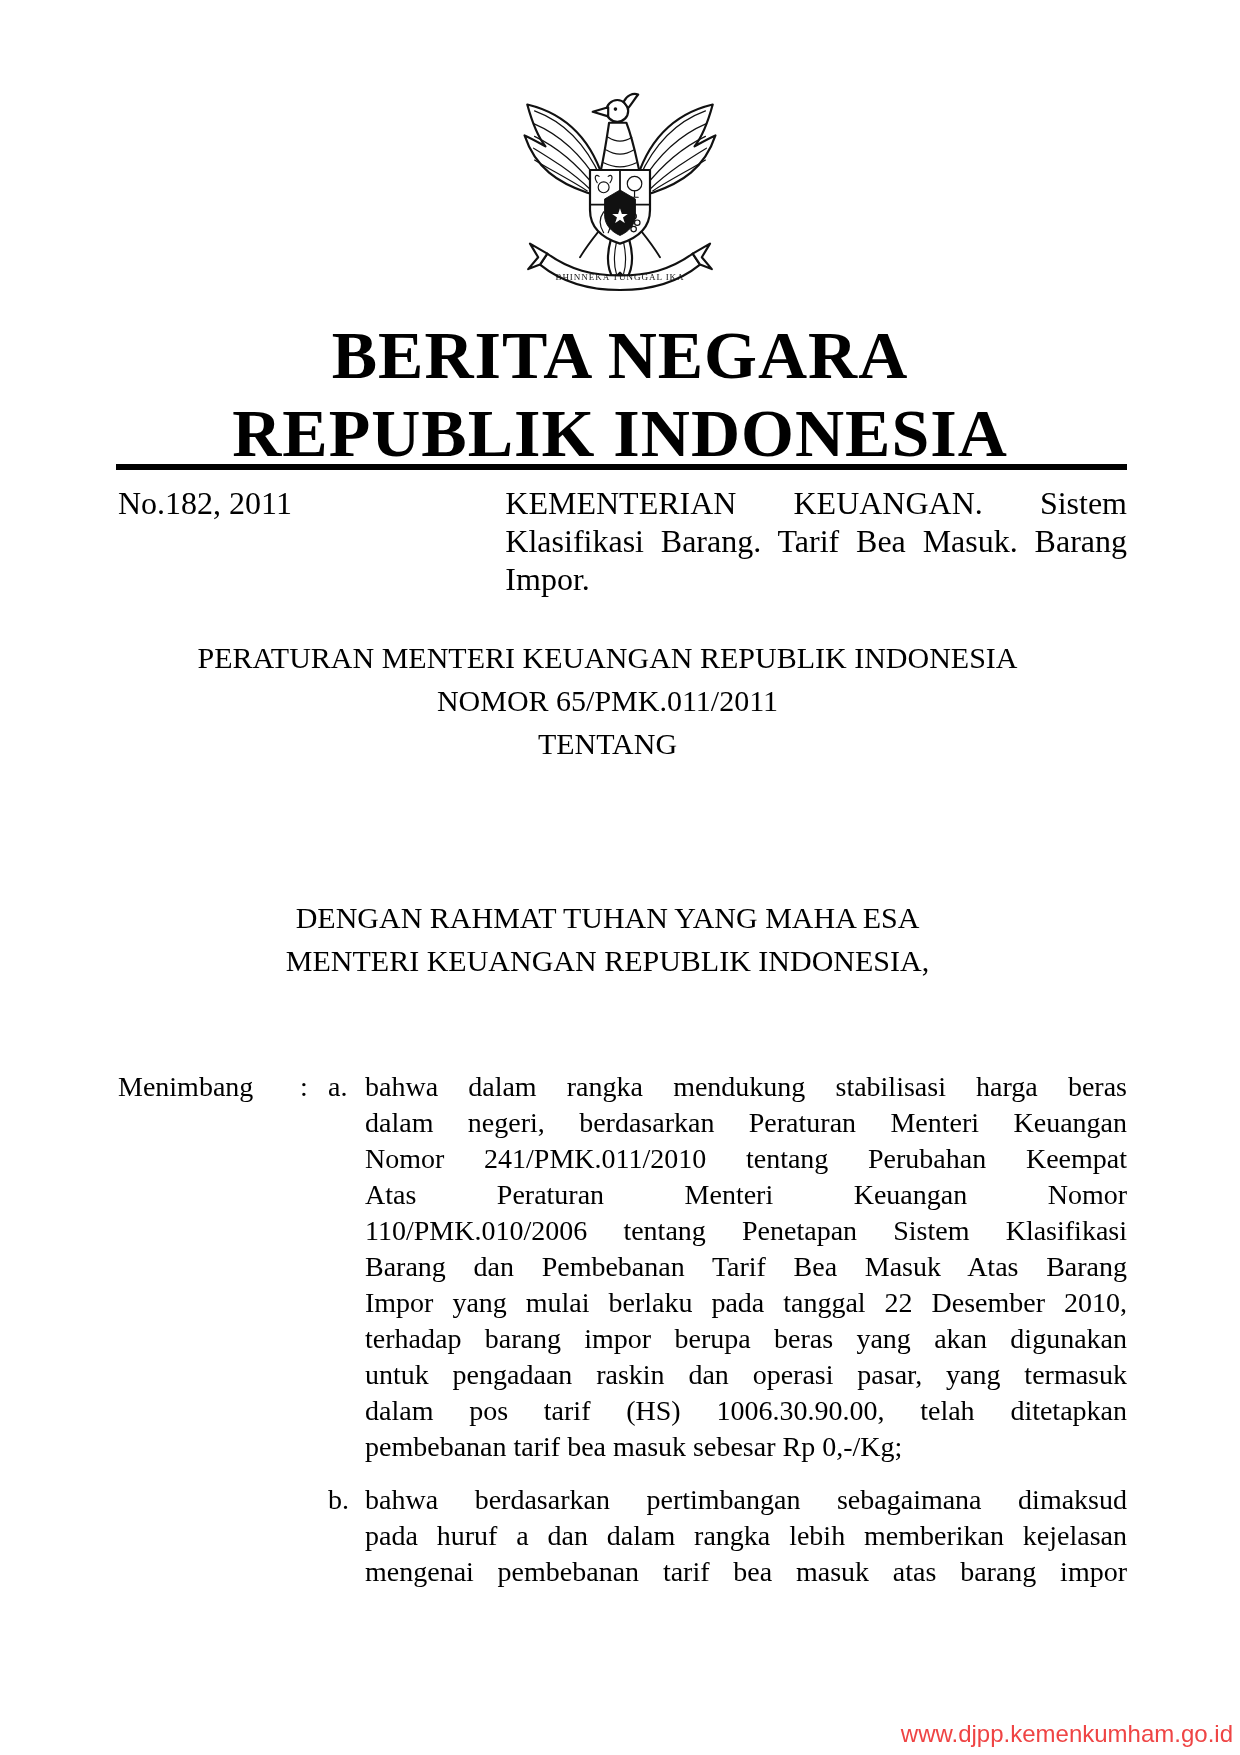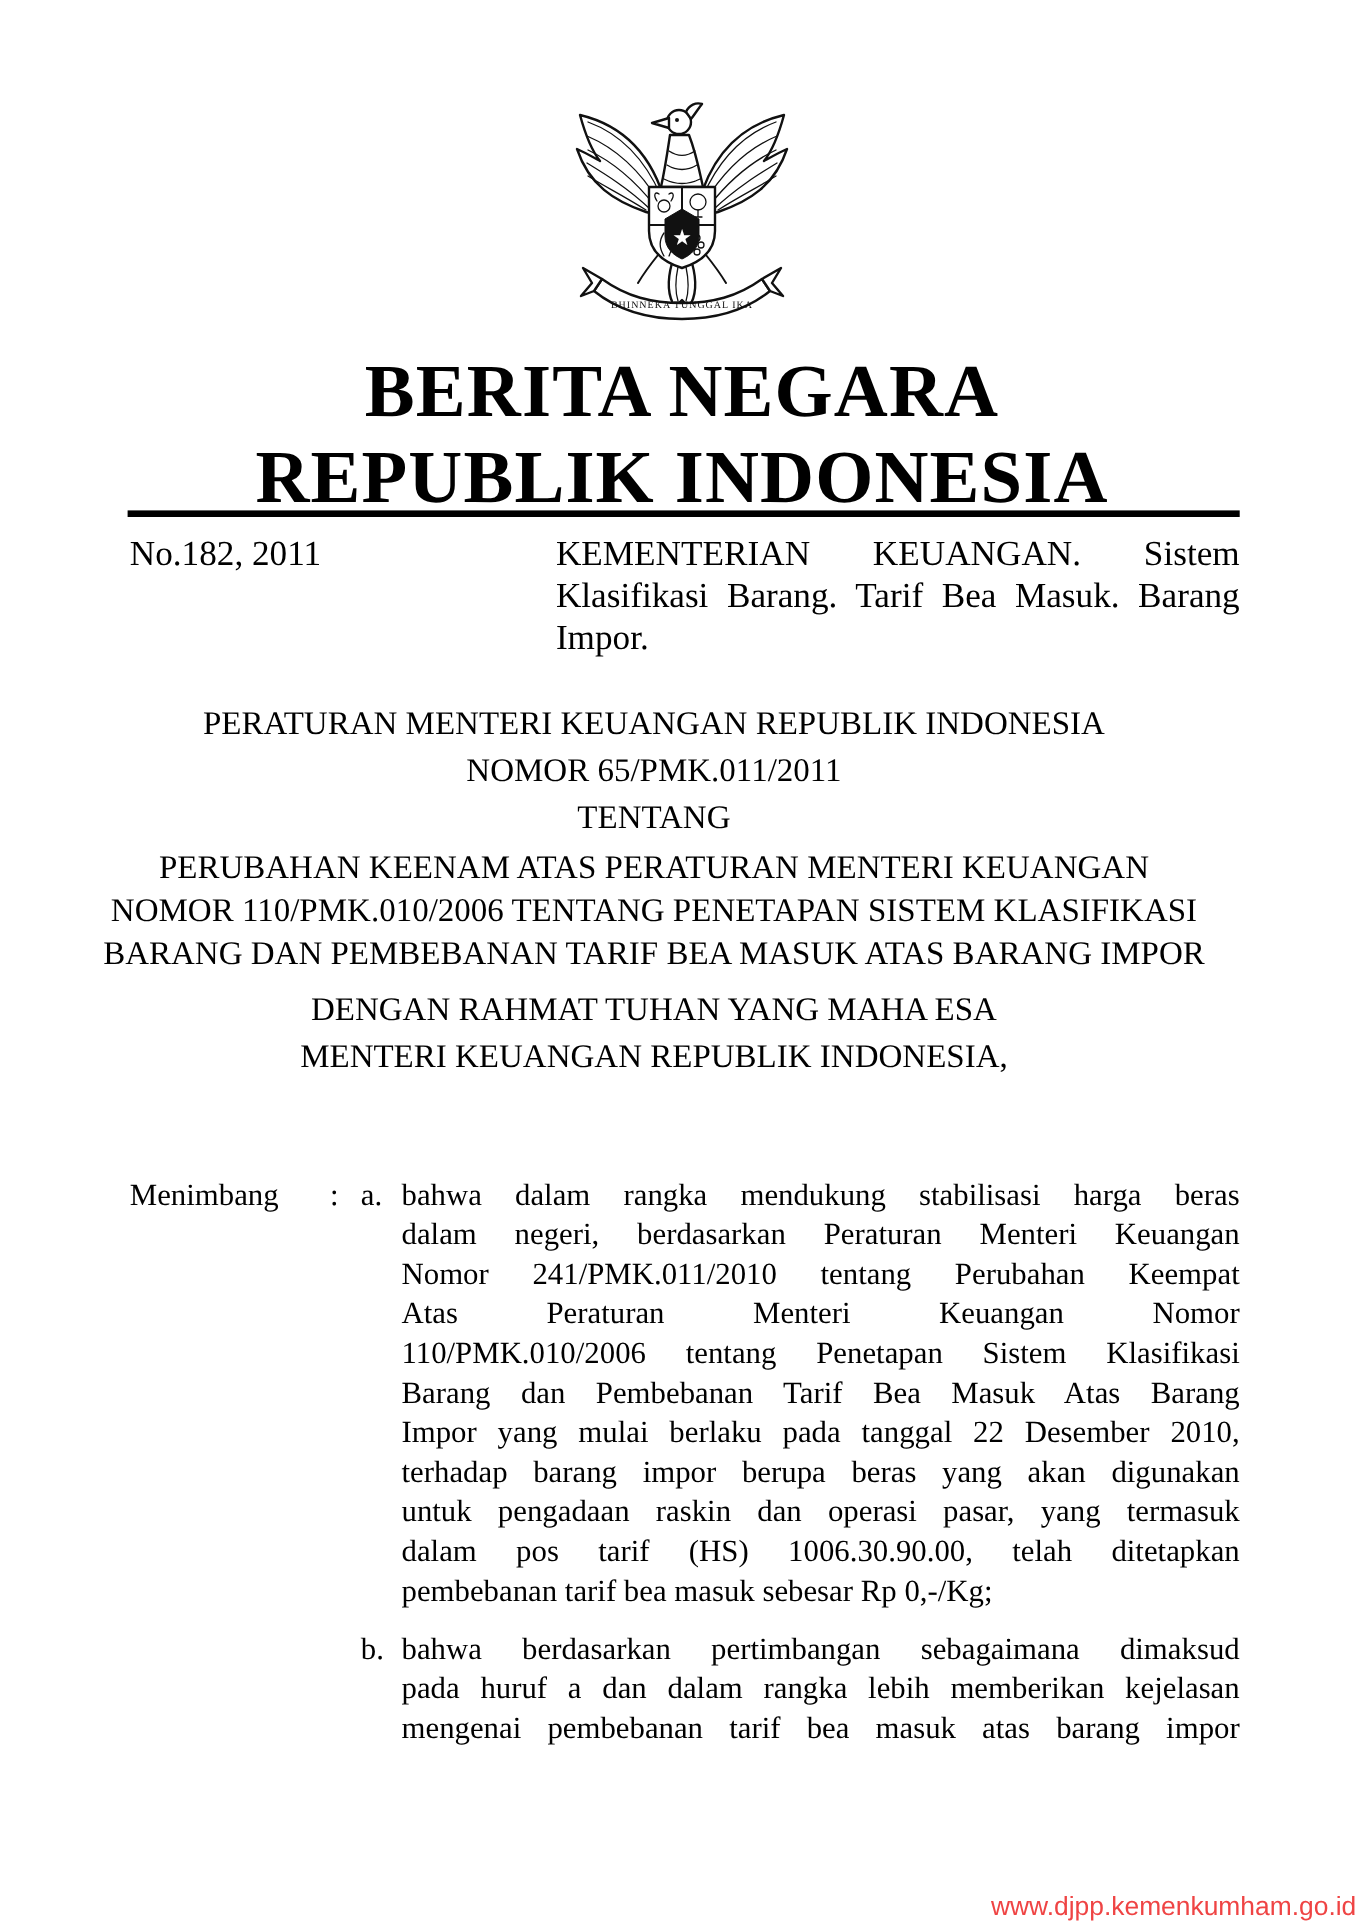--- a/index.html
+++ b/index.html
@@ -13,21 +13,21 @@
 
   .rule{position:absolute;top:464px;left:116px;width:1011px;height:6px;background:#000;}
 
   .gz-header{position:absolute;top:484px;left:118px;width:1009px;display:flex;font-size:32px;line-height:38px;}
   .gz-no{width:359px;}
   .gz-desc{width:650px;margin-left:44px;}
 
   .jline{text-align:justify;text-align-last:justify;text-justify:inter-word;}
   .lline{text-align:left;}
 
-  .cheading{position:absolute;left:0;width:1189px;text-align:center;font-size:30px;line-height:39px;white-space:nowrap;}
+  .cheading{position:absolute;left:13px;width:1189px;text-align:center;font-size:30px;line-height:39px;white-space:nowrap;}
   .h-peraturan{top:638px;}
   .h-nomor{top:681px;}
   .h-tentang{top:724px;}
   .h-subject{top:769px;}
   .h-dengan{top:898px;}
   .h-menteri{top:941px;}
 
   .consider{position:absolute;top:1069px;left:118px;width:1009px;font-size:28px;line-height:36px;}
   .c-row{display:flex;align-items:flex-start;}
   .c-label{width:182px;flex:none;}
@@ -130,25 +130,20 @@
     <div class="gz-desc">
       <div class="jline">KEMENTERIAN KEUANGAN. Sistem</div>
       <div class="jline">Klasifikasi Barang. Tarif Bea Masuk. Barang</div>
       <div class="lline">Impor.</div>
     </div>
   </div>
 
   <div class="cheading h-peraturan">PERATURAN MENTERI KEUANGAN REPUBLIK INDONESIA</div>
   <div class="cheading h-nomor">NOMOR 65/PMK.011/2011</div>
   <div class="cheading h-tentang">TENTANG</div>
-  <div class="cheading h-subject">
-    <div>PERUBAHAN KEENAM ATAS PERATURAN MENTERI KEUANGAN</div>
-    <div>NOMOR 110/PMK.010/2006 TENTANG PENETAPAN SISTEM KLASIFIKASI</div>
-    <div>BARANG DAN PEMBEBANAN TARIF BEA MASUK ATAS BARANG IMPOR</div>
-  </div>
   <div class="cheading h-dengan">DENGAN RAHMAT TUHAN YANG MAHA ESA</div>
   <div class="cheading h-menteri">MENTERI KEUANGAN REPUBLIK INDONESIA,</div>
 
   <div class="consider">
     <div class="c-row">
       <div class="c-label">Menimbang</div>
       <div class="c-colon">:</div>
       <div class="c-items">
         <div class="c-item">
           <div class="c-letter">a.</div>

